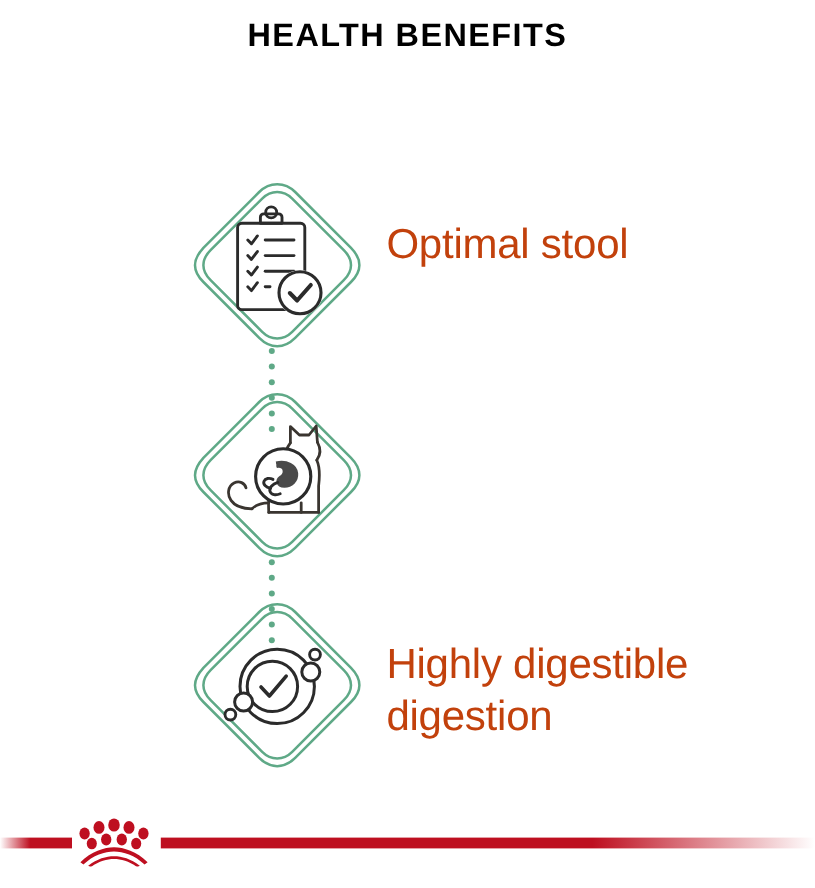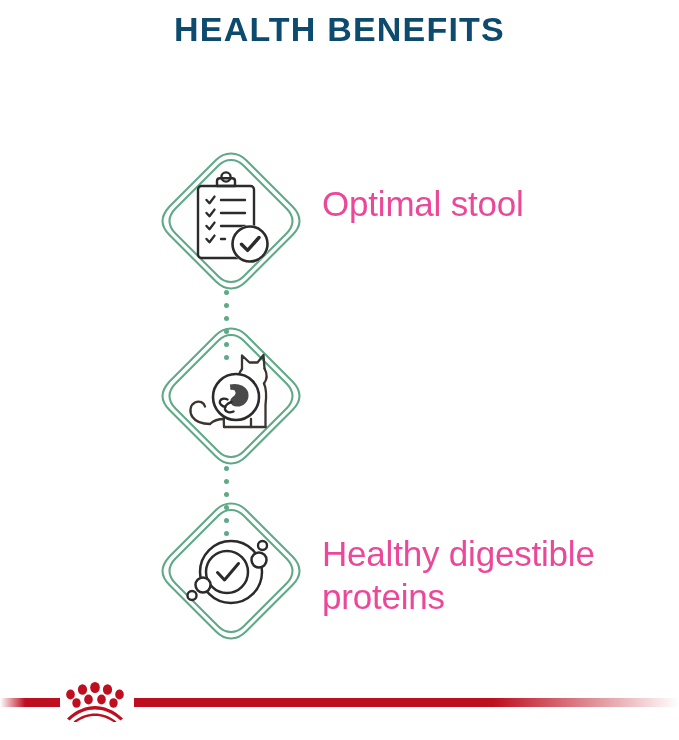--- a/index.html
+++ b/index.html
@@ -23,24 +23,24 @@
   .title-block {
     position:absolute;
     top:0px;
     left:0;
     width:679px;
     text-align:center;
   }
   .title-line {
     font-family:"Liberation Sans", sans-serif;
     font-weight:bold;
-    font-size:34px;
+    font-size:27px;
     line-height:50px;
     letter-spacing:1.2px;
-    color:#0c4a6e;
+    color:#000000;
     white-space:nowrap;
   }
   .title-line.l1 { padding-top:4px; }
 
   
   .benefits {
     position:absolute;
     top:148px;
     left:0;
     width:679px;
@@ -67,21 +67,21 @@
     flex:1 1 auto;
     padding-left:18px;
     padding-top:34px;
   }
 
   .label-text {
     font-family:"Liberation Sans", sans-serif;
     font-weight:400;
     font-size:35px;
     line-height:43px;
-    color:#ec4899;
+    color:#c2410c;
     letter-spacing:-0.2px;
   }
 
   
   .connector {
     position:absolute;
     left:224px;
     width:5px;
   }
   .connector .dot {
@@ -251,22 +251,22 @@
 
           <path d="M59.5 74.5 L66.5 82 L80.5 65.5" fill="none" stroke="#2b2b2b" stroke-width="3" stroke-linecap="round" stroke-linejoin="round"></path>
 
           <circle cx="101" cy="62" r="7.5" fill="#ffffff" stroke="#2b2b2b" stroke-width="2.5"></circle>
           <circle cx="104.5" cy="47.5" r="4.5" fill="#ffffff" stroke="#2b2b2b" stroke-width="2.4"></circle>
           <circle cx="45" cy="87" r="7.5" fill="#ffffff" stroke="#2b2b2b" stroke-width="2.5"></circle>
           <circle cx="34" cy="97.5" r="4.5" fill="#ffffff" stroke="#2b2b2b" stroke-width="2.4"></circle>
         </svg>
       </div>
       <div class="label-cell">
-        <div class="label-text">Healthy digestible</div>
-        <div class="label-text">proteins</div>
+        <div class="label-text">Highly digestible</div>
+        <div class="label-text">digestion</div>
       </div>
     </div>
 
   </div>
 
   <div class="connector c1">
     <div class="dot"></div>
     <div class="dot"></div>
     <div class="dot"></div>
     <div class="dot"></div>

